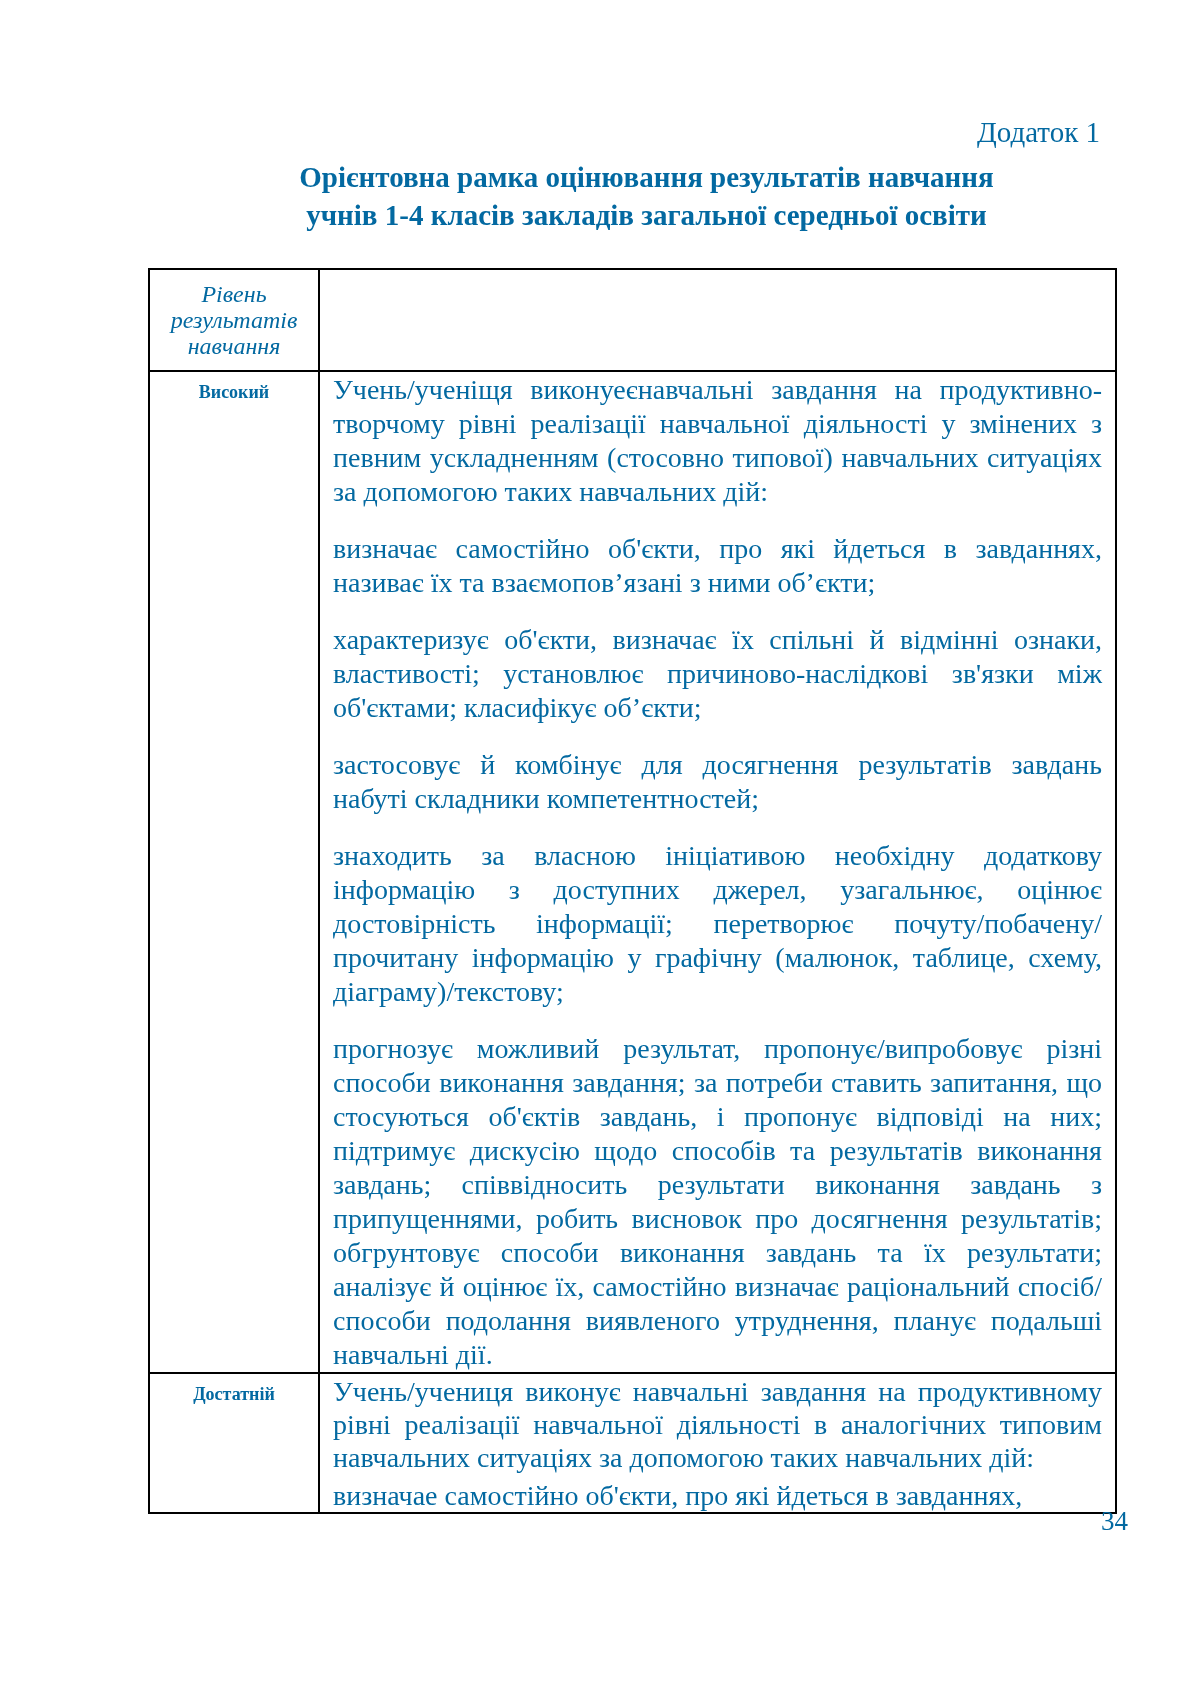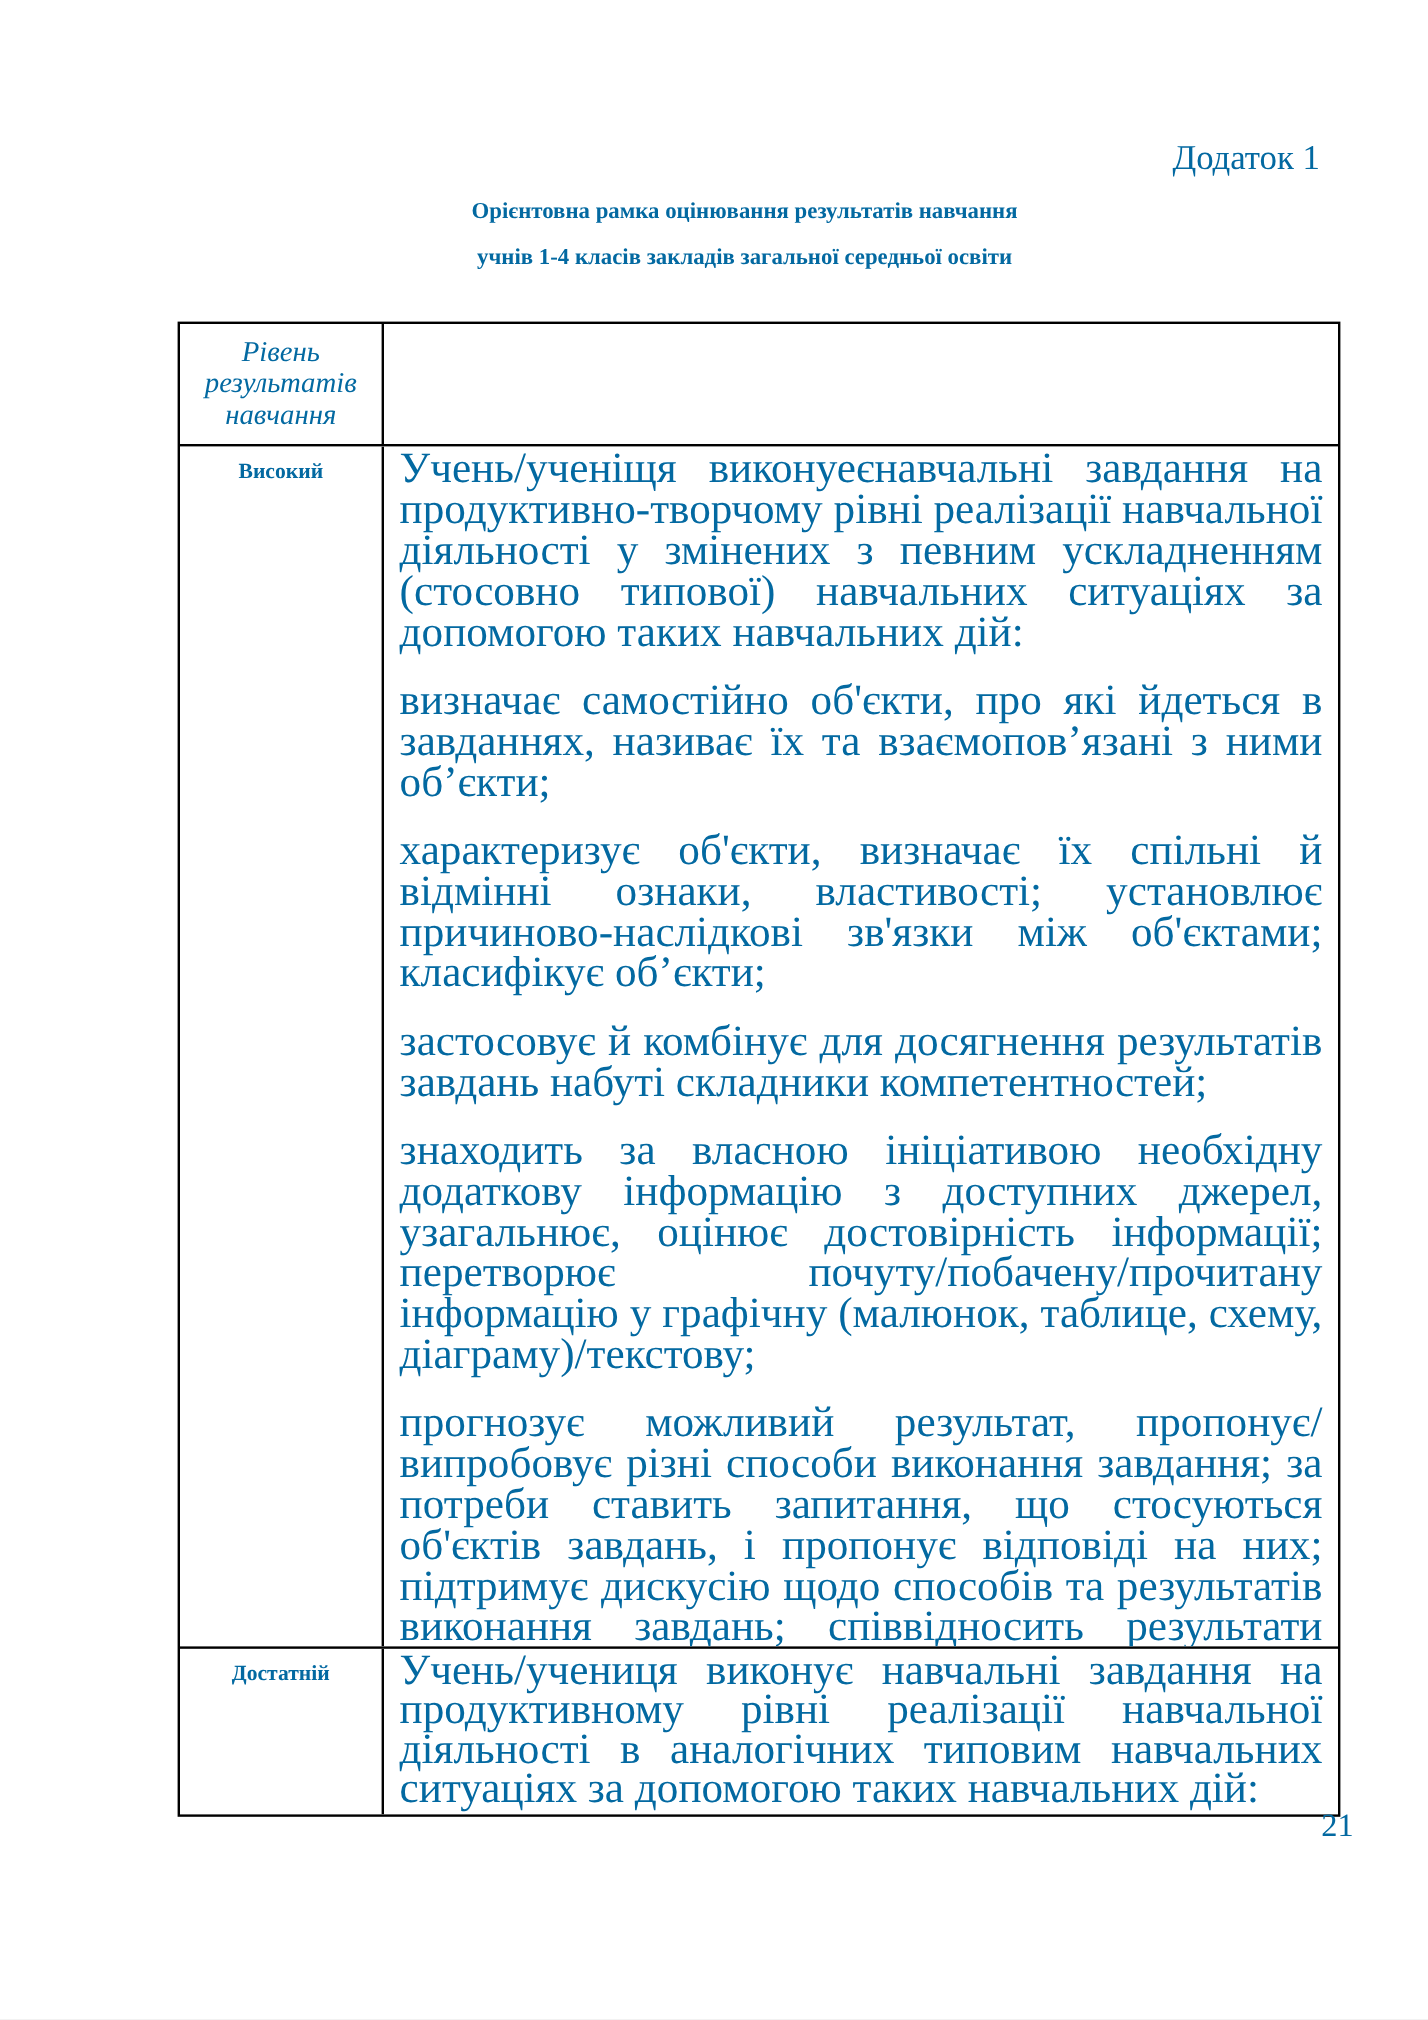--- a/index.html
+++ b/index.html
@@ -15,26 +15,26 @@
   }
   .appendix {
     position: absolute;
     top: 116px;
     right: 90px;
     font-size: 29px;
     line-height: 32px;
   }
   .doc-title {
     position: absolute;
-    left: 136px;
+    left: 162px;
     top: 158px;
     width: 969px;
     text-align: center;
     font-weight: bold;
-    font-size: 19px;
+    font-size: 29px;
     line-height: 38px;
   }
   .tbl {
     position: absolute;
     left: 148px;
     top: 268px;
     width: 969px;
     border: 2px solid #000;
     box-sizing: border-box;
   }
@@ -46,21 +46,21 @@
     border-right: 2px solid #000;
     box-sizing: border-box;
     text-align: center;
     overflow: hidden;
   }
   .c-desc {
     flex: 1;
     box-sizing: border-box;
     padding: 1px 13px 0 13px;
     text-align: justify;
-    font-size: 36px;
+    font-size: 28px;
     line-height: 34px;
     overflow: hidden;
   }
   .t-header { height: 100px; font-style: italic; }
   .t-header .c-level {
     display: flex;
     align-items: center;
     justify-content: center;
     font-size: 24px;
     line-height: 26px;
@@ -133,15 +133,15 @@
         <span class="level-label">Достатній</span>
       </div>
       <div class="c-desc">
         <p>Учень/учениця виконує навчальні завдання на продуктивному рівні реалізації навчальної діяльності в аналогічних типовим навчальних ситуаціях за допомогою таких навчальних дій:</p>
         <p>визначае самостійно об'єкти, про які йдеться в завданнях,</p>
       </div>
     </div>
 
   </div>
 
-  <div class="page-number">21</div>
+  <div class="page-number">34</div>
 
 </div>
 
 </body></html>

